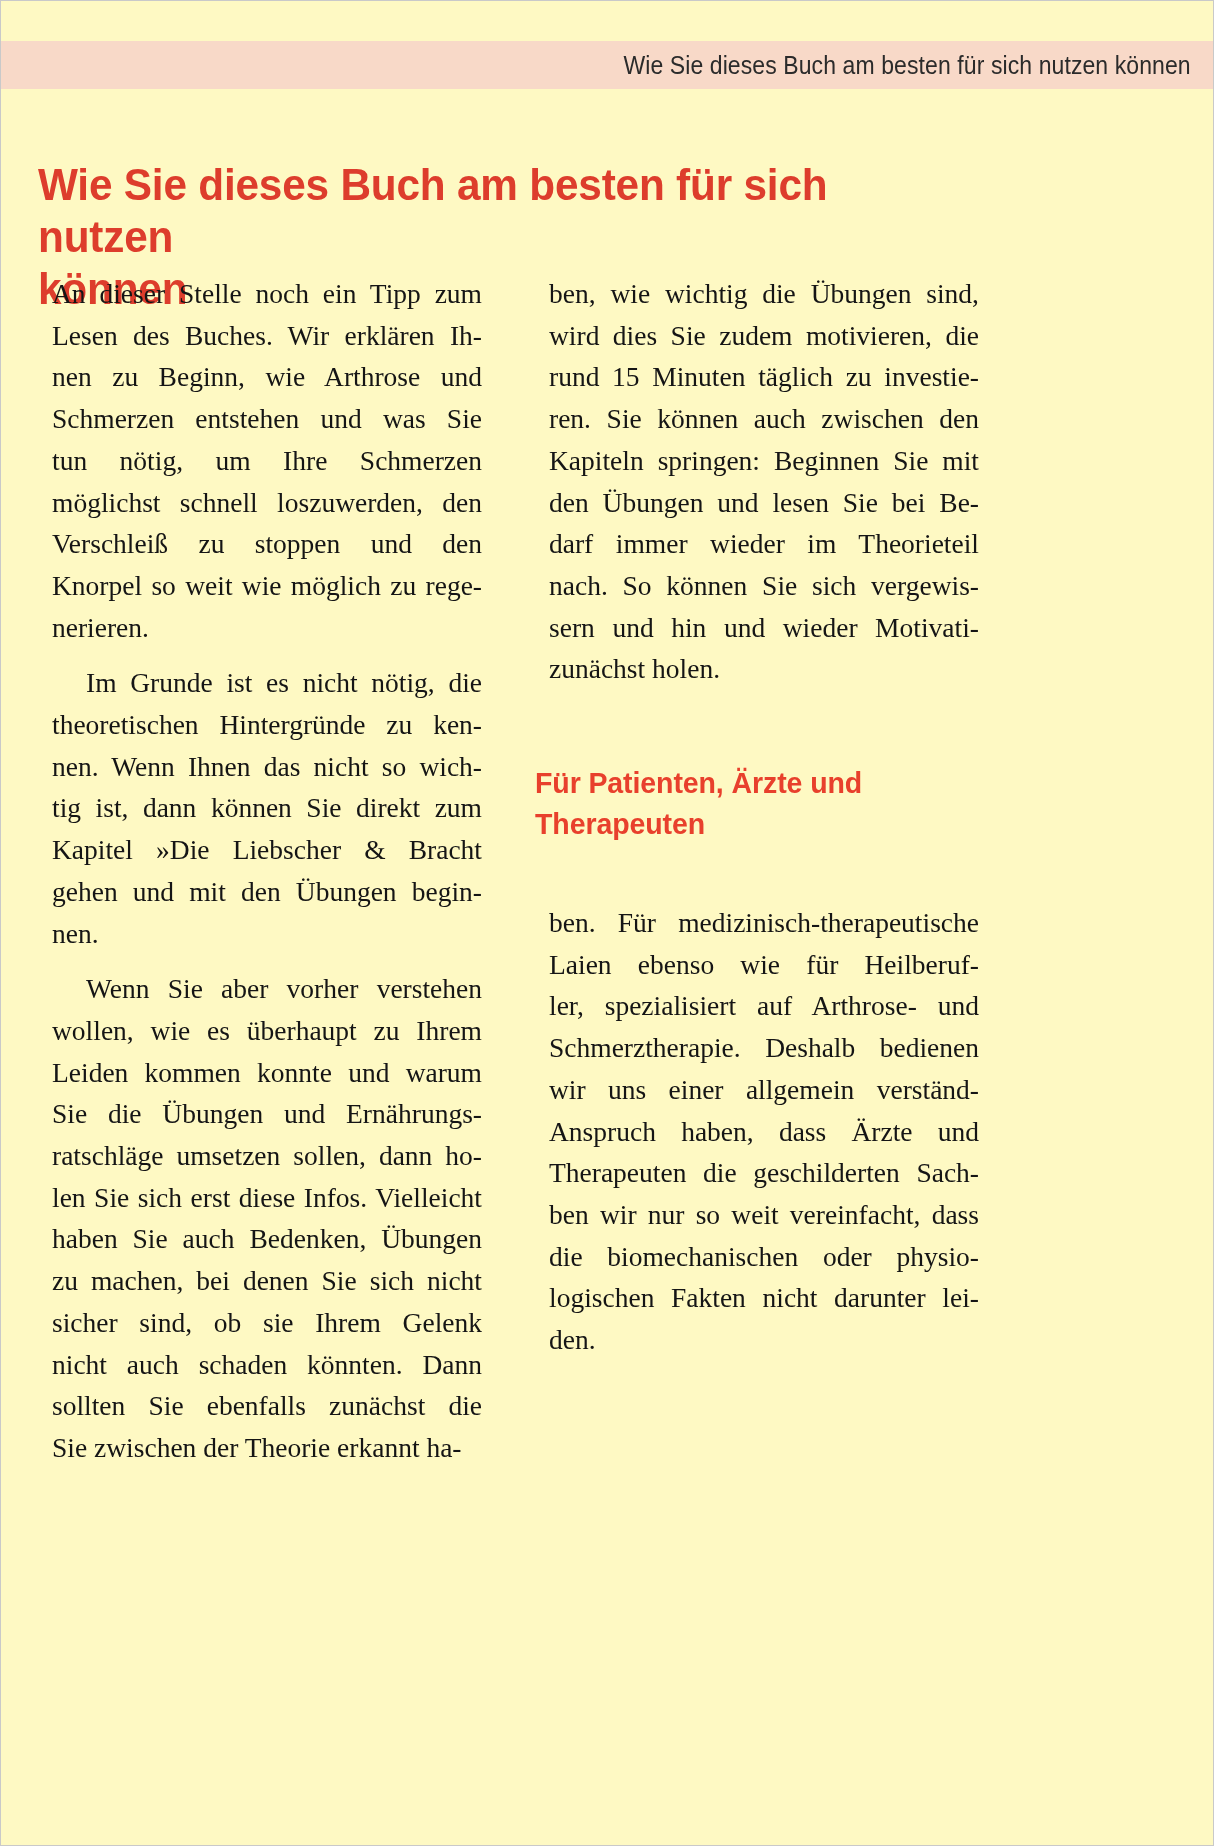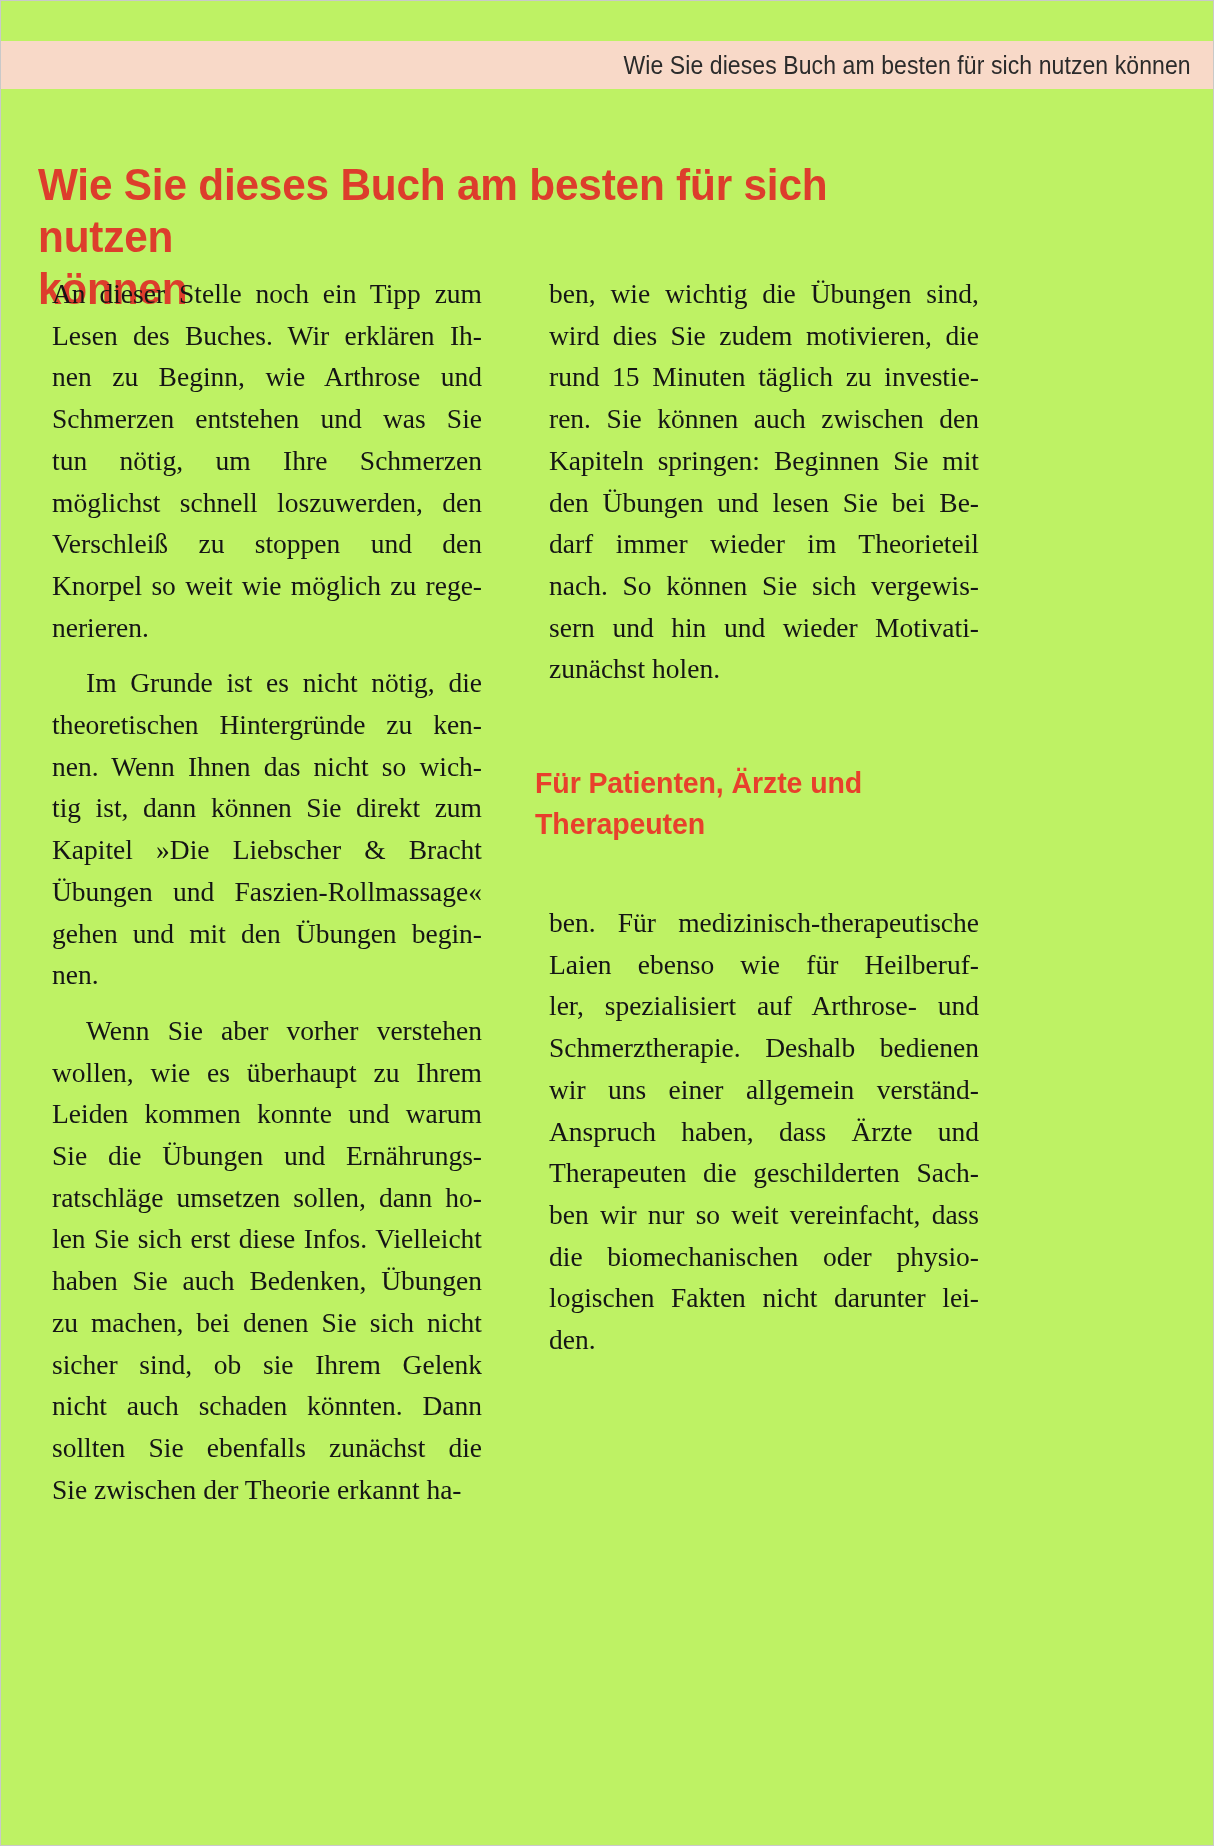--- a/index.html
+++ b/index.html
@@ -8,21 +8,21 @@
     background: #ffffff;
   }
   body {
     font-family: "Liberation Serif", "DejaVu Serif", serif;
   }
 
   .page {
     position: relative;
     width: 1214px;
     height: 1846px;
-    background: #bef264;
+    background: #fef9c3;
     box-sizing: border-box;
     border: 1px solid #c9c9c9;
     overflow: hidden;
   }
 
   
   .running-head {
     position: absolute;
     left: 0;
     top: 40px;
@@ -148,21 +148,20 @@
         <span class="ln">Knorpel so weit wie möglich zu rege-</span>
         <span class="ln free">nerieren.</span>
       </div>
 
       <div class="body-par lines">
         <span class="ln ind">Im Grunde ist es nicht nötig, die</span>
         <span class="ln">theoretischen Hintergründe zu ken-</span>
         <span class="ln">nen. Wenn Ihnen das nicht so wich-</span>
         <span class="ln">tig ist, dann können Sie direkt zum</span>
         <span class="ln">Kapitel »Die Liebscher &amp; Bracht</span>
-        <span class="ln">Übungen und Faszien-Rollmassage«</span>
         <span class="ln">gehen und mit den Übungen begin-</span>
         <span class="ln free">nen.</span>
       </div>
 
       <div class="body-par lines">
         <span class="ln ind">Wenn Sie aber vorher verstehen</span>
         <span class="ln">wollen, wie es überhaupt zu Ihrem</span>
         <span class="ln">Leiden kommen konnte und warum</span>
         <span class="ln">Sie die Übungen und Ernährungs-</span>
         <span class="ln">ratschläge umsetzen sollen, dann ho-</span>

